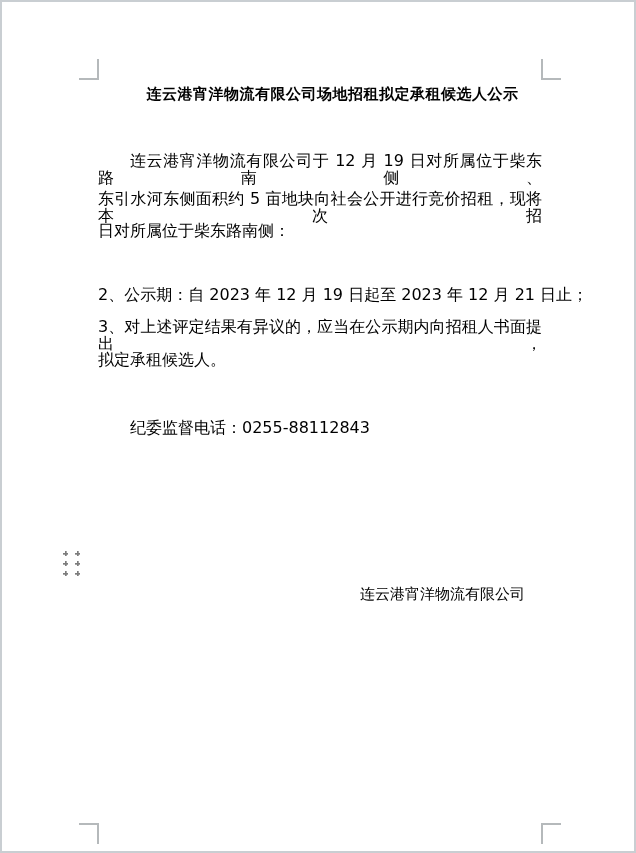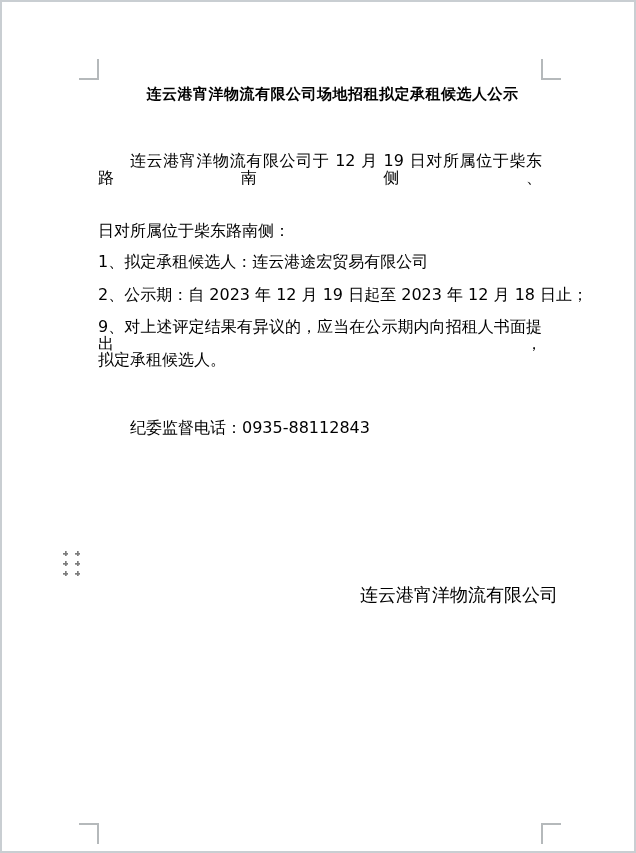--- a/index.html
+++ b/index.html
@@ -47,21 +47,21 @@
     line-height: 17px;
     white-space: pre;
   }
   .just {
     width: 444px;
     white-space: normal;
     text-align: justify;
     text-align-last: justify;
   }
   .indent { text-indent: 32px; }
-  .small  { font-size: 18px; }
+  .small  { font-size: 15px; }
 
   
   .dots {
     position: absolute;
     left: 61px;
     top: 549px;
     display: grid;
     grid-template-columns: repeat(2, 5px);
     grid-auto-rows: 5px;
     column-gap: 7px;
@@ -81,28 +81,28 @@
 <div class="page">
 
   <div class="crop tl"></div>
   <div class="crop tr"></div>
   <div class="crop bl"></div>
   <div class="crop br"></div>
 
   <div class="title">连云港宵洋物流有限公司场地招租拟定承租候选人公示</div>
 
   <div class="line just indent" style="top:150px">连云港宵洋物流有限公司于 12 月 19 日对所属位于柴东路南侧、</div>
+  <div class="line just" style="top:188px">东引水河东侧面积约 5 亩地块向社会公开进行竞价招租，现将本次招</div>
   <div class="line" style="top:220px">日对所属位于柴东路南侧：</div>
 
-  <div class="line" style="top:251px">1、拟定承租候选人：连云港途宏贸易有限公司</div>
-  <div class="line" style="top:284px">2、公示期：自 2023 年 12 月 19 日起至 2023 年 12 月 18 日止；</div>
-  <div class="line just" style="top:316px">9、对上述评定结果有异议的，应当在公示期内向招租人书面提出，</div>
+  <div class="line" style="top:284px">2、公示期：自 2023 年 12 月 19 日起至 2023 年 12 月 21 日止；</div>
+  <div class="line just" style="top:316px">3、对上述评定结果有异议的，应当在公示期内向招租人书面提出，</div>
   <div class="line" style="top:349px">拟定承租候选人。</div>
 
-  <div class="line" style="top:417px; left:128px">纪委监督电话：0935-88112843</div>
+  <div class="line" style="top:417px; left:128px">纪委监督电话：0255-88112843</div>
 
   <div class="dots">
     <span class="dot"></span>
     <span class="dot"></span>
     <span class="dot"></span>
     <span class="dot"></span>
     <span class="dot"></span>
     <span class="dot"></span>
   </div>
 

